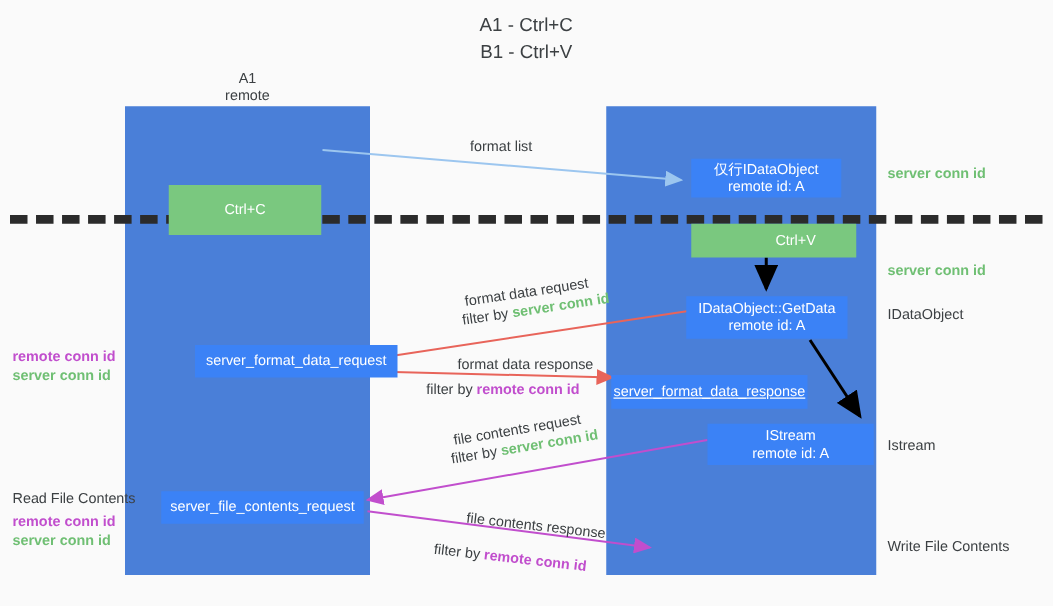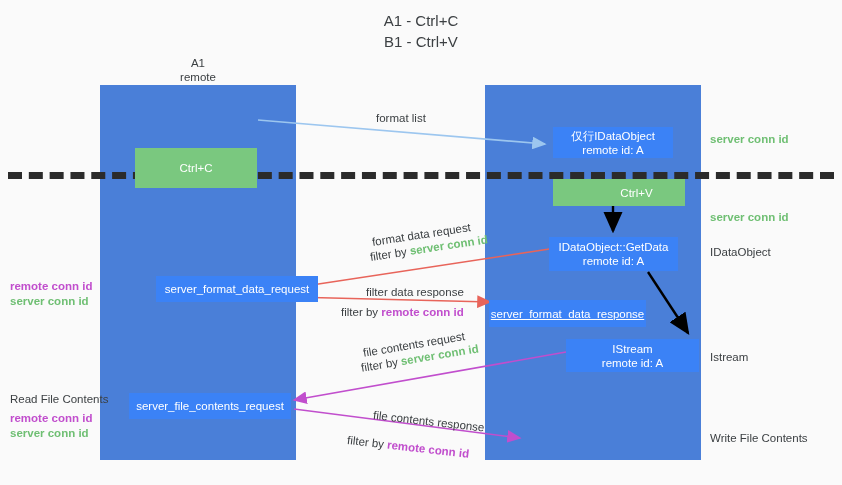--- a/index.html
+++ b/index.html
@@ -210,21 +210,21 @@
 
   <div class="edge-label" style="left:376px; top:111px;">format list</div>
 
   <div class="edge-label" style="left:371px; top:235px; transform: rotate(-8.6deg);">
     <span>format data request</span>
   </div>
   <div class="edge-label" style="left:369px; top:250px; transform: rotate(-8.6deg);">
     <span>filter by </span><span class="g">server conn id</span>
   </div>
 
-  <div class="edge-label" style="left:366px; top:285px;">filter data response</div>
+  <div class="edge-label" style="left:366px; top:285px;">format data response</div>
   <div class="edge-label" style="left:341px; top:305px;">
     <span>filter by </span><span class="p">remote conn id</span>
   </div>
 
   <div class="edge-label" style="left:362px; top:346px; transform: rotate(-9.5deg);">
     <span>file contents request</span>
   </div>
   <div class="edge-label" style="left:360px; top:361px; transform: rotate(-9.5deg);">
     <span>filter by </span><span class="g">server conn id</span>
   </div>

